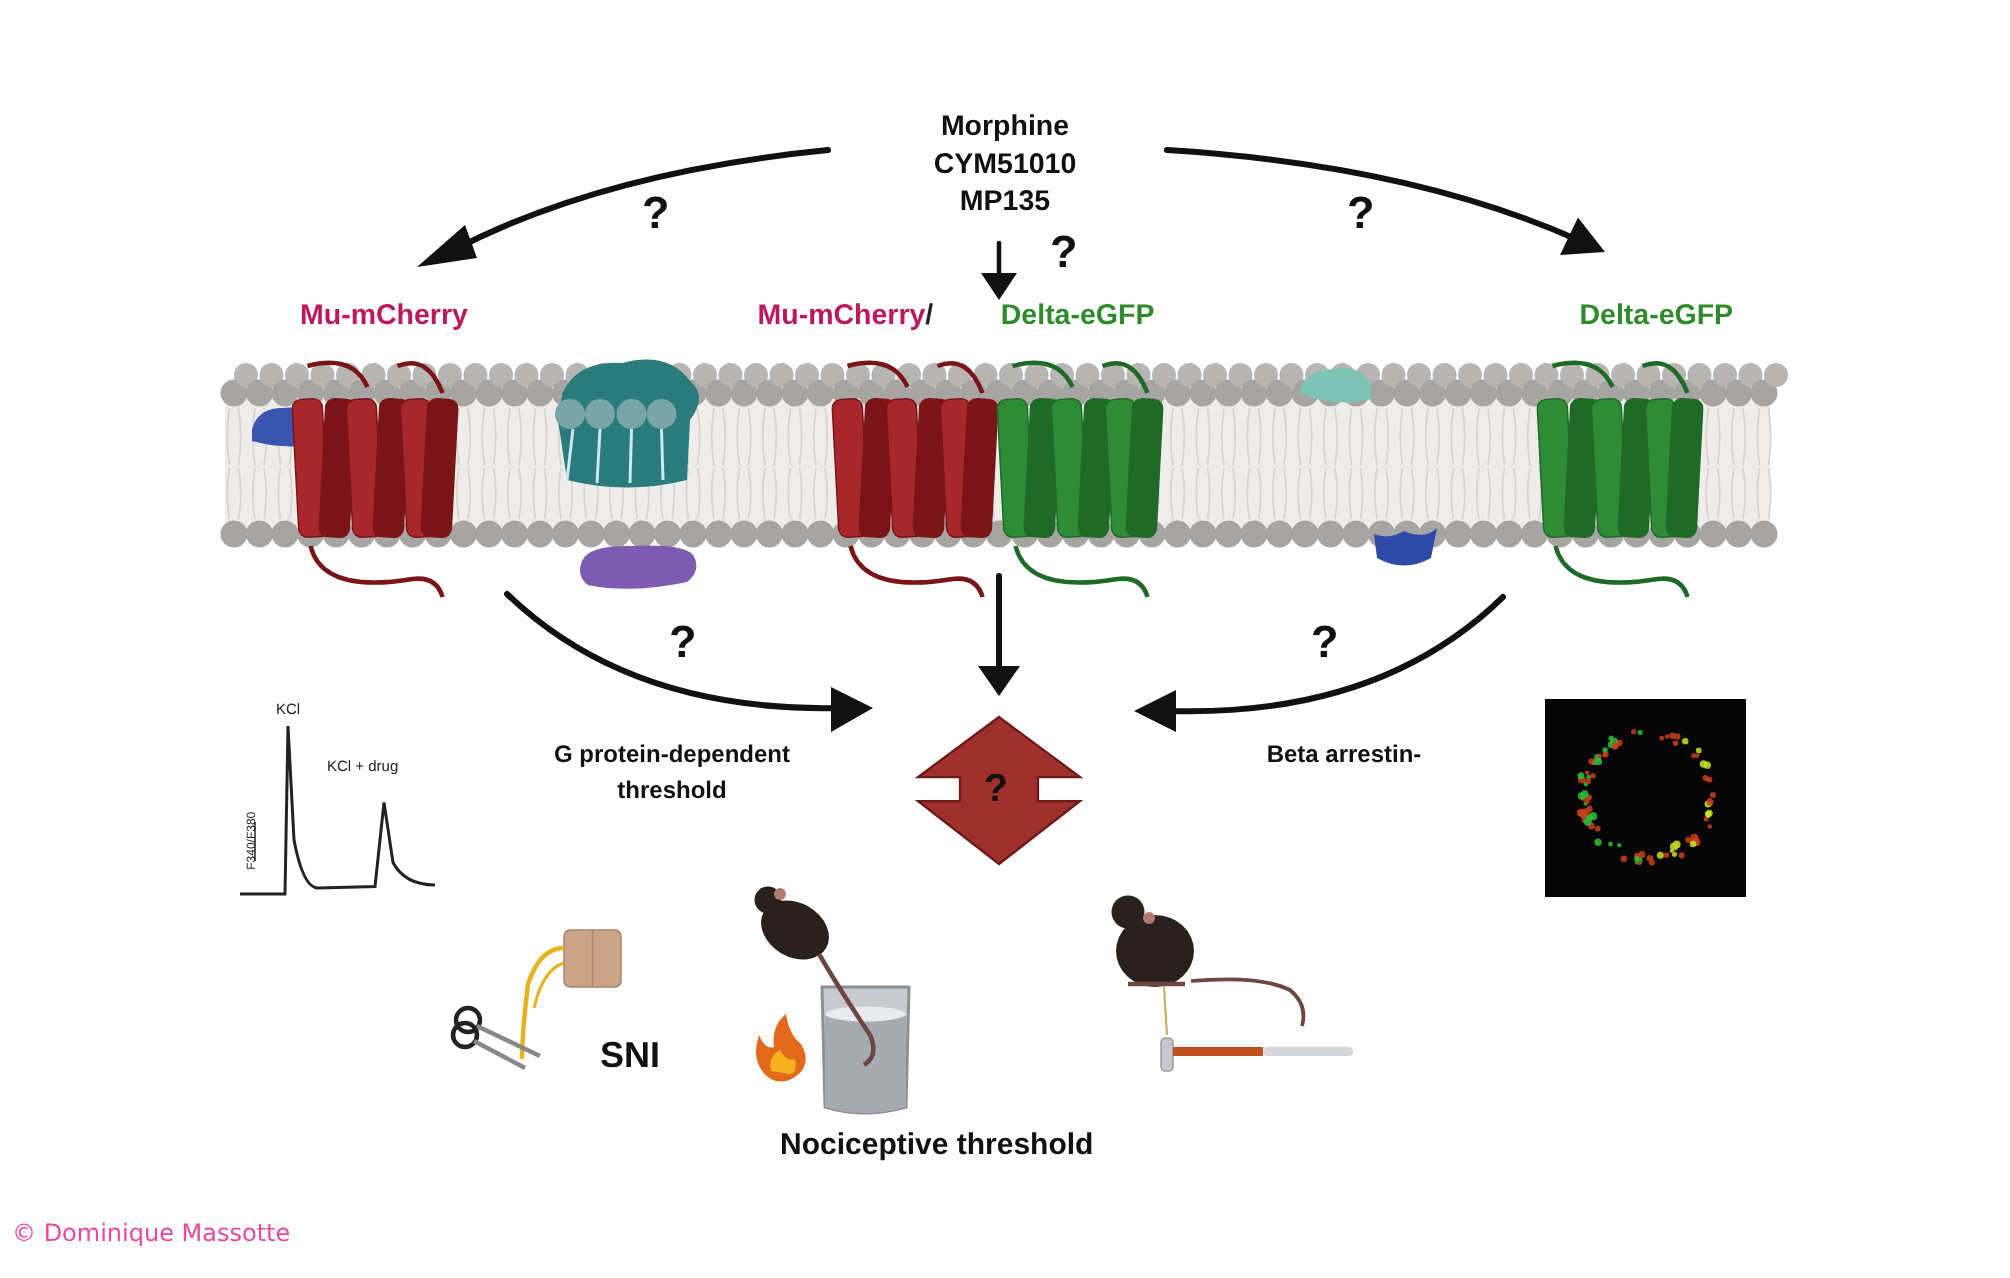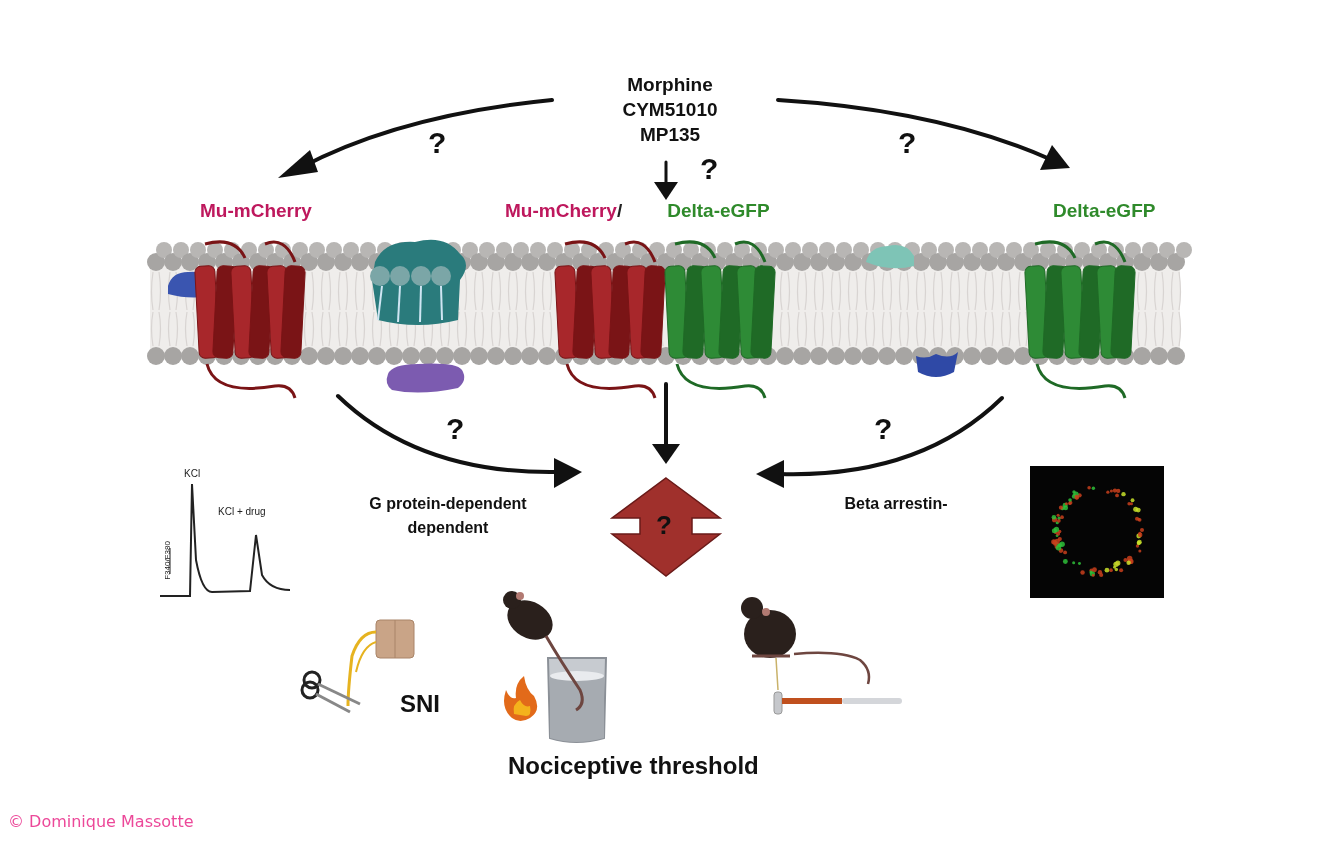--- a/index.html
+++ b/index.html
@@ -507,27 +507,27 @@
 <span class="q" style="left:446px;top:412px">?</span>
 <span class="q" style="left:874px;top:412px">?</span>
 <span class="q" style="left:656px;top:510px;font-size:26px">?</span>
 
 <div class="lbl rlabel red" style="left:200px;top:200px">Mu-mCherry</div>
 <div class="lbl rlabel" style="left:505px;top:200px"><span class="red">Mu-mCherry</span><span style="color:#222">/</span><span class="green">Delta-eGFP</span></div>
 <div class="lbl rlabel green" style="left:1008px;top:200px">Delta-eGFP</div>
 
 <div class="lbl sig" style="left:318px;top:492px;width:260px">
   <div>G protein-dependent</div>
-  <div>dependent</div>
+  <div>threshold</div>
 </div>
 <div class="lbl sig" style="left:776px;top:492px;width:240px">
   <div>Beta arrestin-</div>
 </div>
 
 <span class="tiny" style="left:184px;top:468px">KCl</span>
 <span class="tiny" style="left:218px;top:506px">KCl + drug</span>
 <span class="tiny" style="left:148px;top:556px;transform:rotate(-90deg);font-size:8px">F340/F380</span>
 
 <span class="lbl" style="left:400px;top:690px;font-size:24px;color:#111">SNI</span>
-<span class="lbl" style="left:508px;top:752px;font-size:24px;color:#111">Nociceptive threshold</span>
+<span class="lbl" style="left:520px;top:752px;font-size:20px;color:#111">Nociceptive threshold</span>
 
 <div class="credit">© Dominique Massotte</div>
 </div>
 
 </body></html>

